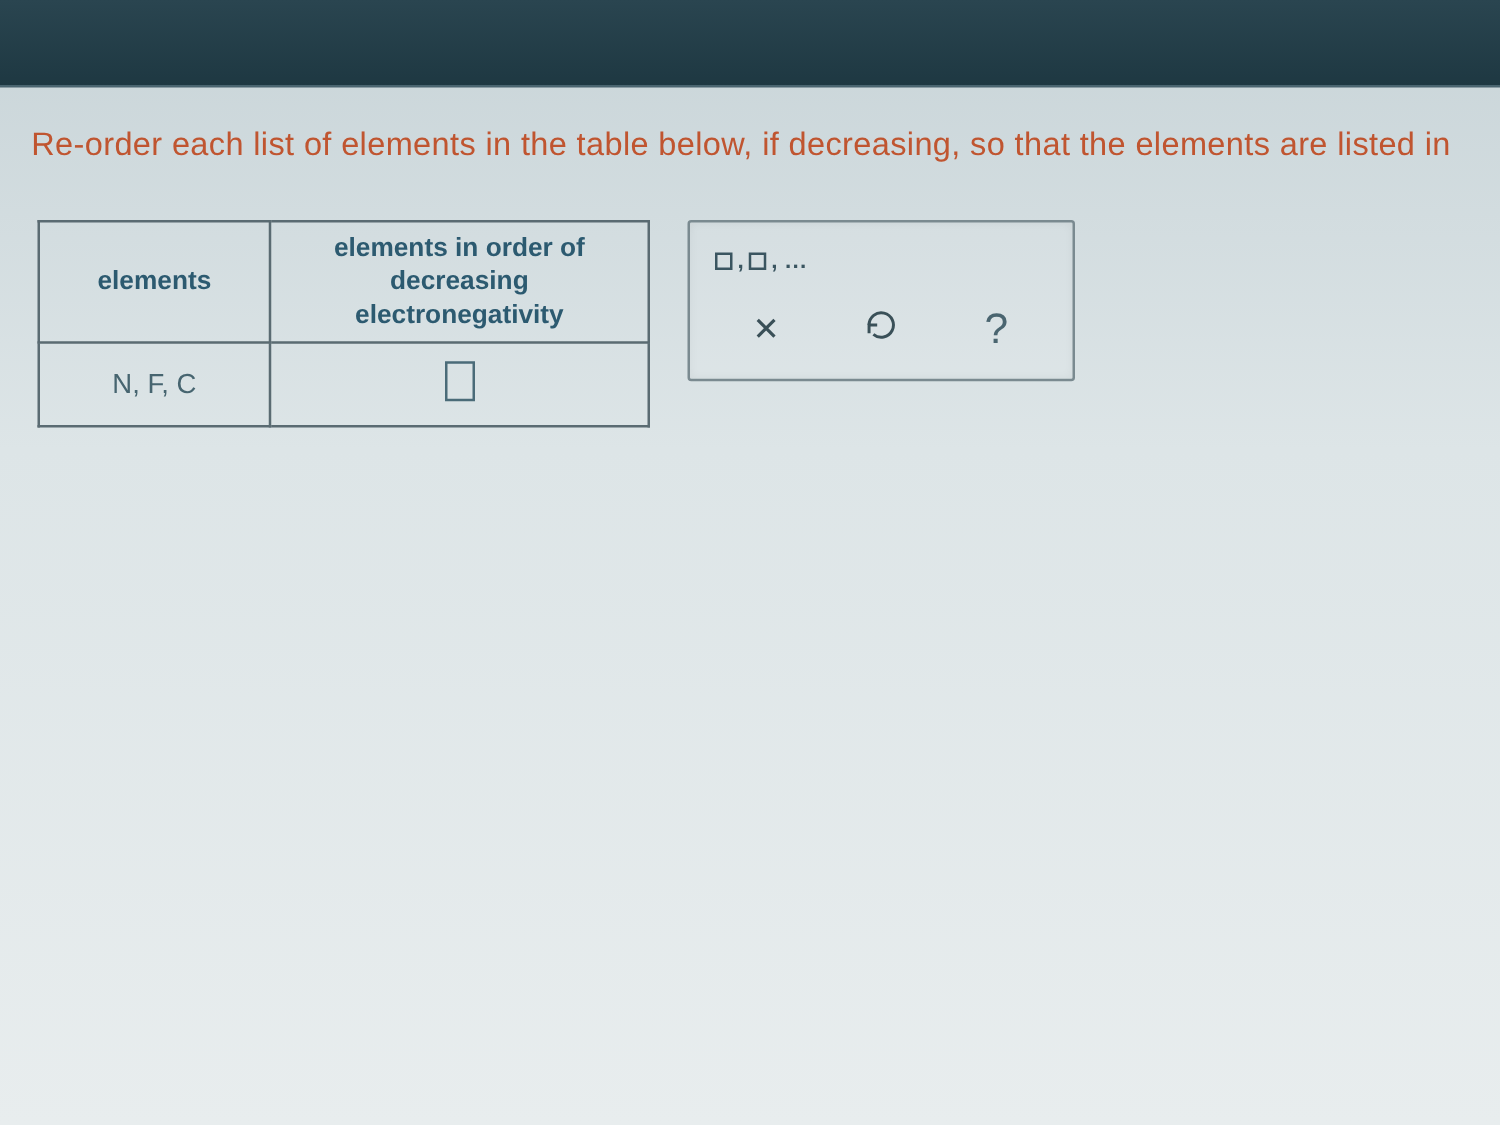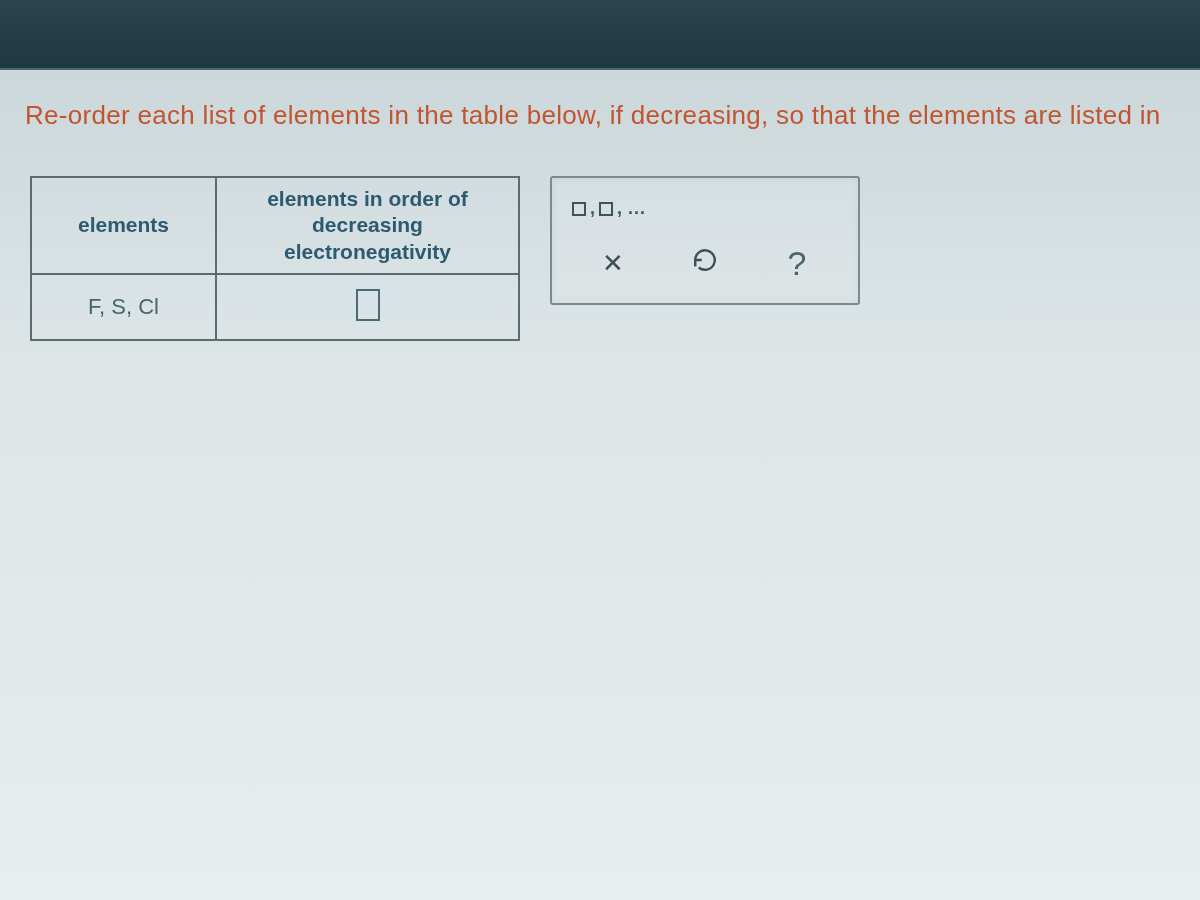--- a/index.html
+++ b/index.html
@@ -185,21 +185,21 @@
   <table class="data-table">
     <thead>
       <tr>
         <th class="col-elements">elements</th>
         <th class="col-order">elements in order of decreasing electronegativity</th>
       </tr>
     </thead>
     <tbody>
       <tr>
         <td>
-          <span class="element-label">F, S, Cl</span>
+          <span class="element-label">N, F, C</span>
         </td>
         <td>
           <span class="input-box"></span>
         </td>
       </tr>
     </tbody>
   </table>
 
   <div class="toolbox">
     <div class="toolbox-row top">

